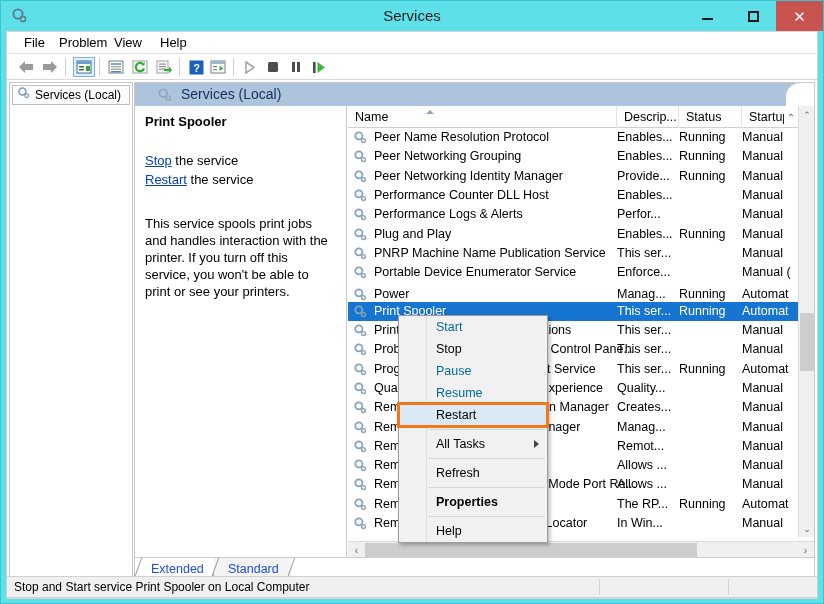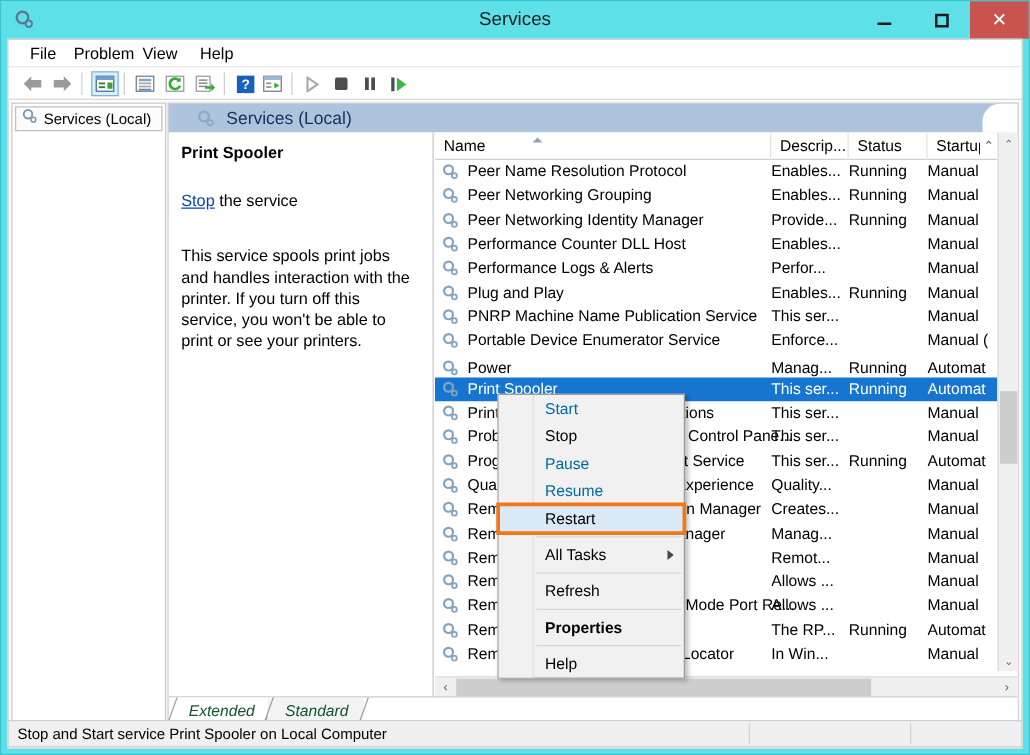--- a/index.html
+++ b/index.html
@@ -202,21 +202,21 @@
     background: #cdcdcd;
   }
 
   
   #tabstrip {
     position: absolute; left: 0; bottom: 0; width: 679px; height: 24px;
     background: #ffffff; border-top: 1px solid #cccccc;
   }
   .tab {
     position: absolute; bottom: 0; height: 23px; line-height: 23px;
-    font-size: 12.5px; color: #14532d; padding: 0 12px 0 14px; cursor: default; font-style: italic;
+    font-size: 12.5px; color: #1d4ed8; padding: 0 12px 0 14px; cursor: default;
   }
   .tab .tab-skew-l {
     position: absolute; left: 0; bottom: 0; width: 10px; height: 23px;
     border-left: 1px solid #9a9a9a; transform: skewX(-20deg);
   }
   .tab .tab-skew-r {
     position: absolute; right: 0; bottom: 0; width: 10px; height: 23px;
     border-right: 1px solid #9a9a9a; transform: skewX(-20deg);
   }
   .tab.active { background: #ffffff; }
@@ -415,20 +415,23 @@
         <span id="banner-label">Services (Local)</span>
         <div id="banner-fold"></div>
       </div>
 
       <div id="details">
         <div id="svc-title">Print Spooler</div>
         <div id="svc-links">
           <div>
             <span class="svc-link">Stop</span><span> the service</span>
           </div>
+          <div>
+            <span class="svc-link">Restart</span><span> the service</span>
+          </div>
         </div>
         <div id="desc-block">
           <div>This service spools print jobs and handles interaction with the printer. If you turn off this service, you won't be able to print or see your printers.</div>
         </div>
       </div>
 
       <div id="listview">
 
         <div id="lv-header">
           <div class="lv-col" style="left:0;width:269px">Name</div>

